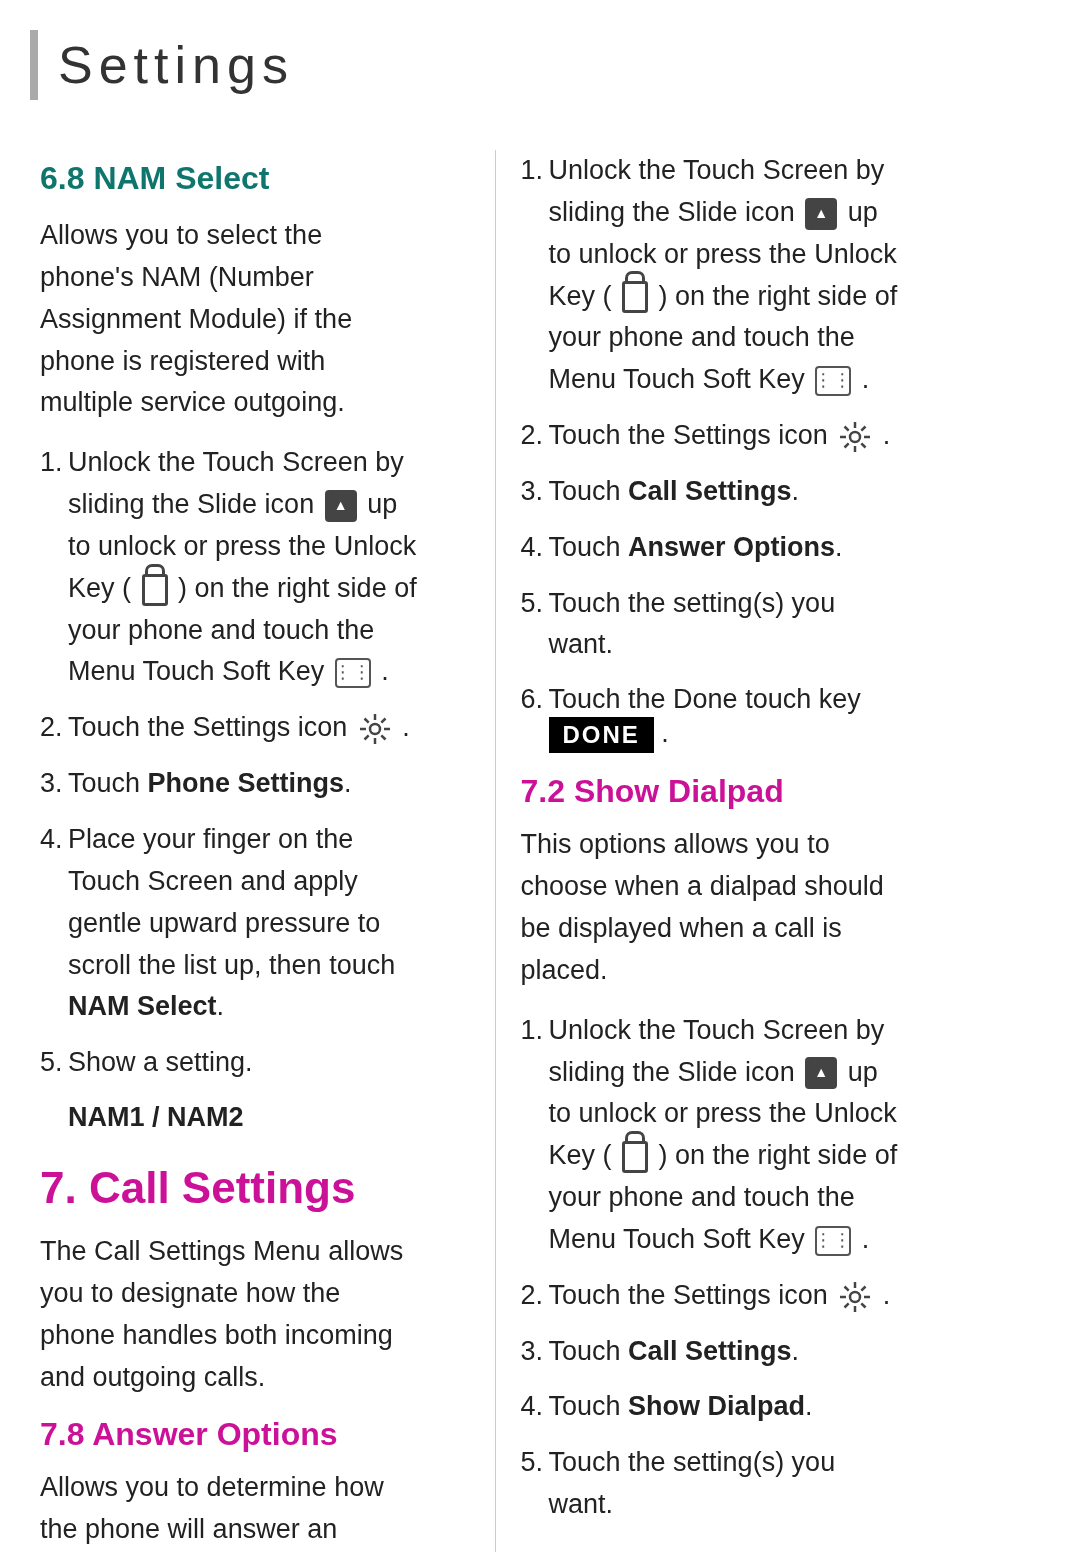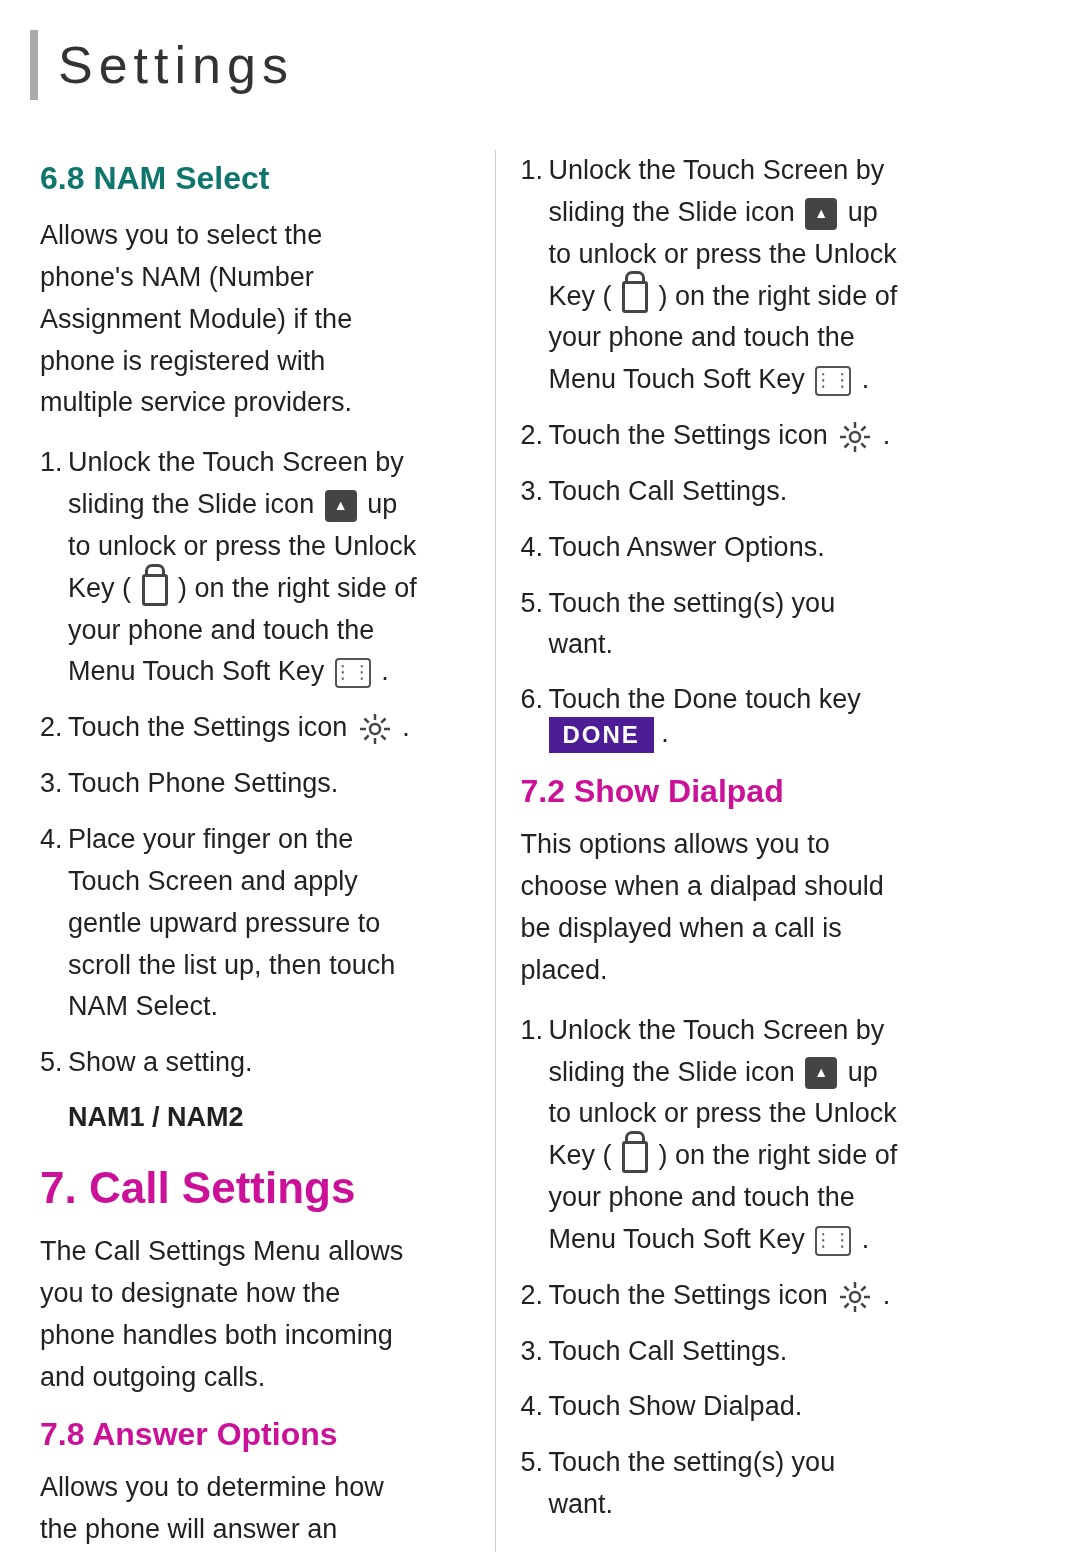--- a/index.html
+++ b/index.html
@@ -120,21 +120,21 @@
       color: #222222;
       flex-shrink: 0;
     }
 
     .list-content {
       flex: 1;
     }
 
     
     .bold {
-      font-weight: normal;
+      font-weight: bold;
     }
 
     
     .icon-slide {
       display: inline-block;
       width: 32px;
       height: 32px;
       background: #444444;
       border-radius: 4px;
       position: relative;
@@ -211,21 +211,21 @@
     }
 
     .icon-settings svg {
       width: 34px;
       height: 34px;
     }
 
     
     .done-button {
       display: inline-block;
-      background: #4c1d95;
+      background: #000000;
       color: #ffffff;
       font-size: 24px;
       font-weight: bold;
       padding: 4px 14px;
       letter-spacing: 2px;
       vertical-align: middle;
       margin: 2px 0;
     }
 
     
@@ -280,21 +280,21 @@
   <div class="page-title-bar">
     <div class="title-accent"></div>
     <h1 class="page-title">Settings</h1>
   </div>
 
   <div class="content-columns">
 
     <div class="left-column">
 
       <h2 class="section-heading-pink">6.8 NAM Select</h2>
-      <p class="body-text">Allows you to select the phone's NAM (Number Assignment Module) if the phone is registered with multiple service providers.</p>
+      <p class="body-text">Allows you to select the phone's NAM (Number Assignment Module) if the phone is registered with multiple service outgoing.</p>
 
       <ol class="numbered-list">
         <li>
           <span class="list-number">1.</span>
           <span class="list-content">
             Unlock the Touch Screen by sliding the Slide icon
             <span class="icon-slide"></span>
             up to unlock or press the Unlock Key (
             <span class="icon-unlock"></span>
             ) on the right side of your phone and touch the Menu Touch Soft Key

